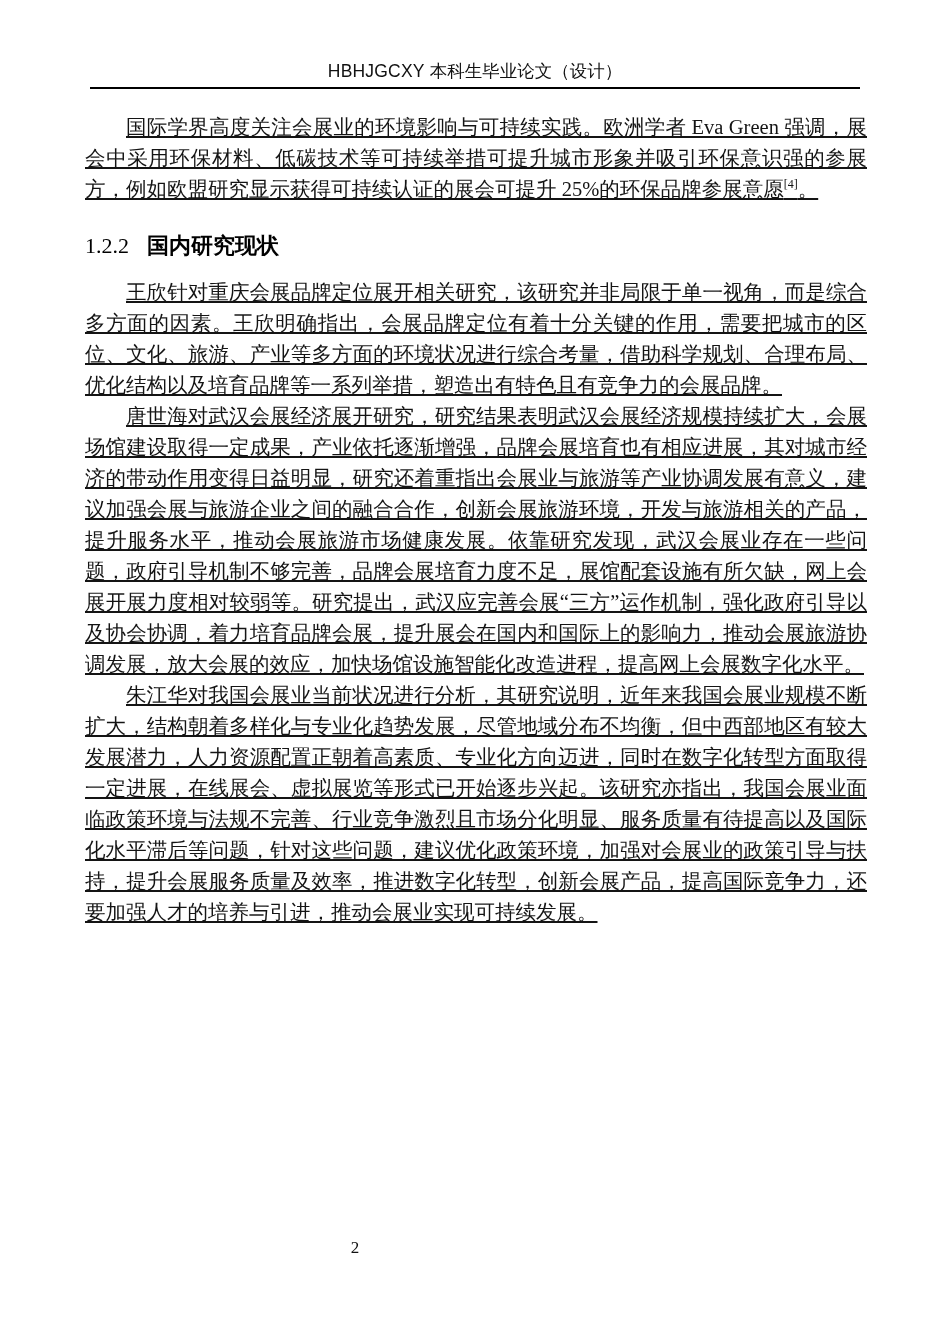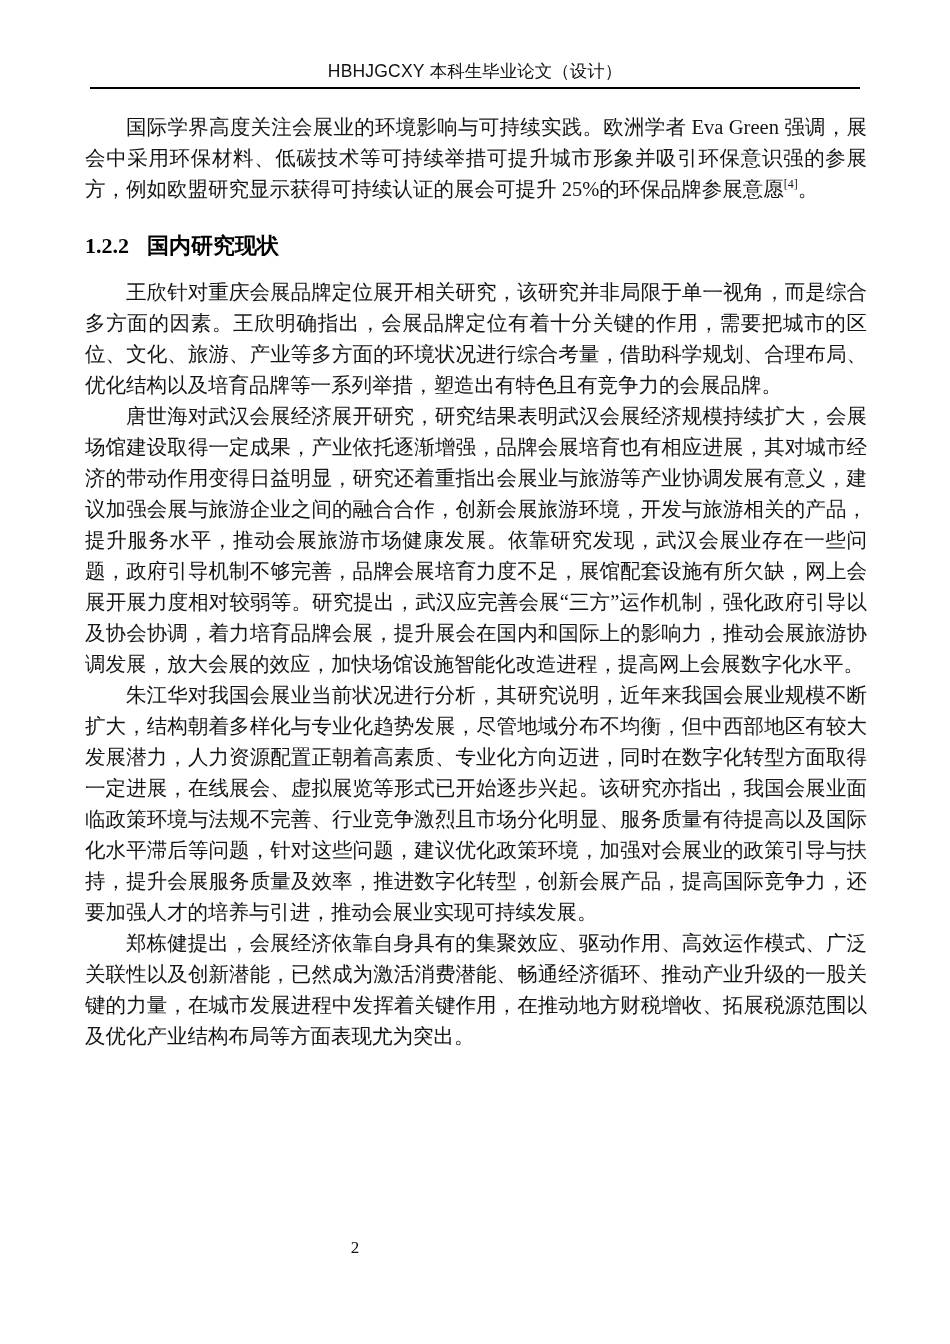--- a/index.html
+++ b/index.html
@@ -43,37 +43,38 @@
     width: 782px;
     font-size: 20.5px;
     line-height: 31px;
     text-align: justify;
     color: #141414;
   }
   .content p {
     margin: 0;
     text-indent: 2em;
     word-break: break-all;
+    text-decoration: underline;
   }
   sup.citation {
     font-size: 12px;
     line-height: 0;
     vertical-align: super;
   }
   .section-heading {
     margin: 25px 0 13px 0;
     font-size: 22px;
     line-height: 32px;
     font-weight: bold;
     color: #000000;
     text-indent: 0;
   }
   .section-heading .sec-num {
     font-family: "Liberation Serif", "DejaVu Serif", serif;
-    font-weight: 700;
+    font-weight: 400;
   }
   .section-heading .sec-title {
     font-family: Liberation Mono, monospace;
     margin-left: 18px;
   }
   .page-number {
     position: absolute;
     top: 1238px;
     left: 305px;
     width: 100px;
@@ -99,19 +100,18 @@
     <div class="section-heading">
       <span class="sec-num">1.2.2</span><span class="sec-title">国内研究现状</span>
     </div>
 
     <p>王欣针对重庆会展品牌定位展开相关研究，该研究并非局限于单一视角，而是综合多方面的因素。王欣明确指出，会展品牌定位有着十分关键的作用，需要把城市的区位、文化、旅游、产业等多方面的环境状况进行综合考量，借助科学规划、合理布局、优化结构以及培育品牌等一系列举措，塑造出有特色且有竞争力的会展品牌。</p>
 
     <p>唐世海对武汉会展经济展开研究，研究结果表明武汉会展经济规模持续扩大，会展场馆建设取得一定成果，产业依托逐渐增强，品牌会展培育也有相应进展，其对城市经济的带动作用变得日益明显，研究还着重指出会展业与旅游等产业协调发展有意义，建议加强会展与旅游企业之间的融合合作，创新会展旅游环境，开发与旅游相关的产品，提升服务水平，推动会展旅游市场健康发展。依靠研究发现，武汉会展业存在一些问题，政府引导机制不够完善，品牌会展培育力度不足，展馆配套设施有所欠缺，网上会展开展力度相对较弱等。研究提出，武汉应完善会展“三方”运作机制，强化政府引导以及协会协调，着力培育品牌会展，提升展会在国内和国际上的影响力，推动会展旅游协调发展，放大会展的效应，加快场馆设施智能化改造进程，提高网上会展数字化水平。</p>
 
     <p>朱江华对我国会展业当前状况进行分析，其研究说明，近年来我国会展业规模不断扩大，结构朝着多样化与专业化趋势发展，尽管地域分布不均衡，但中西部地区有较大发展潜力，人力资源配置正朝着高素质、专业化方向迈进，同时在数字化转型方面取得一定进展，在线展会、虚拟展览等形式已开始逐步兴起。该研究亦指出，我国会展业面临政策环境与法规不完善、行业竞争激烈且市场分化明显、服务质量有待提高以及国际化水平滞后等问题，针对这些问题，建议优化政策环境，加强对会展业的政策引导与扶持，提升会展服务质量及效率，推进数字化转型，创新会展产品，提高国际竞争力，还要加强人才的培养与引进，推动会展业实现可持续发展。</p>
 
-    <p>郑栋健提出，会展经济依靠自身具有的集聚效应、驱动作用、高效运作模式、广泛关联性以及创新潜能，已然成为激活消费潜能、畅通经济循环、推动产业升级的一股关键的力量，在城市发展进程中发挥着关键作用，在推动地方财税增收、拓展税源范围以及优化产业结构布局等方面表现尤为突出。</p>
 
   </div>
 
   <div class="page-number">2</div>
 
 </div>
 
 </body></html>

